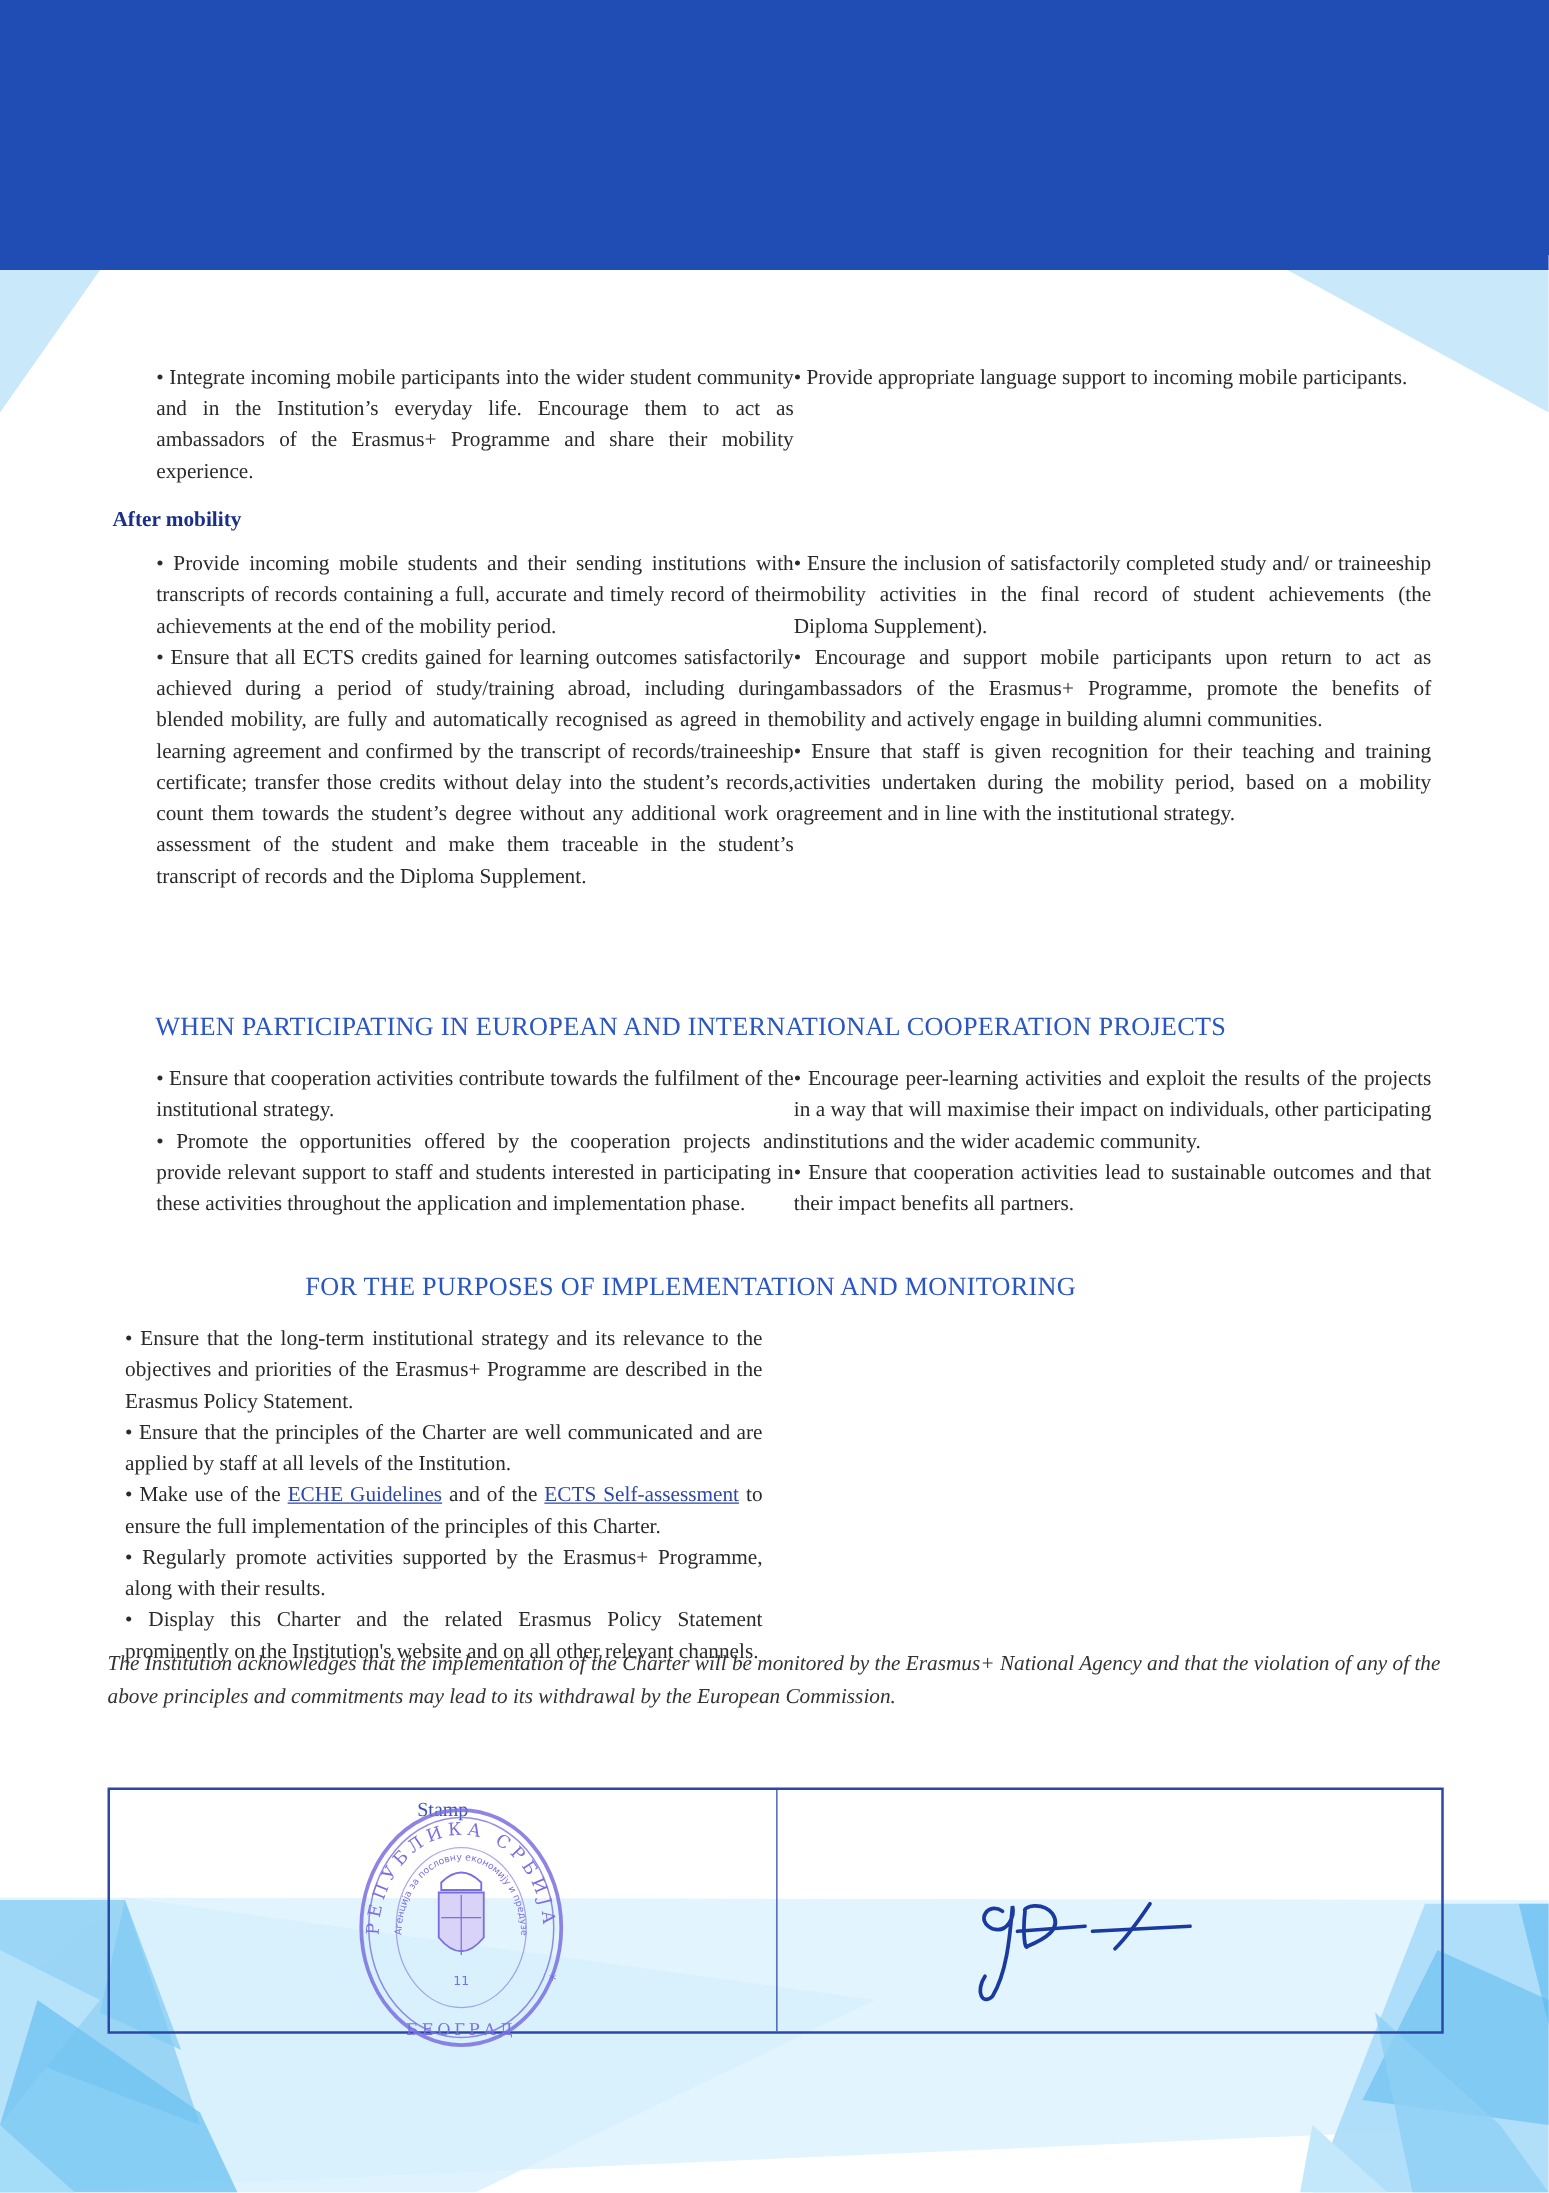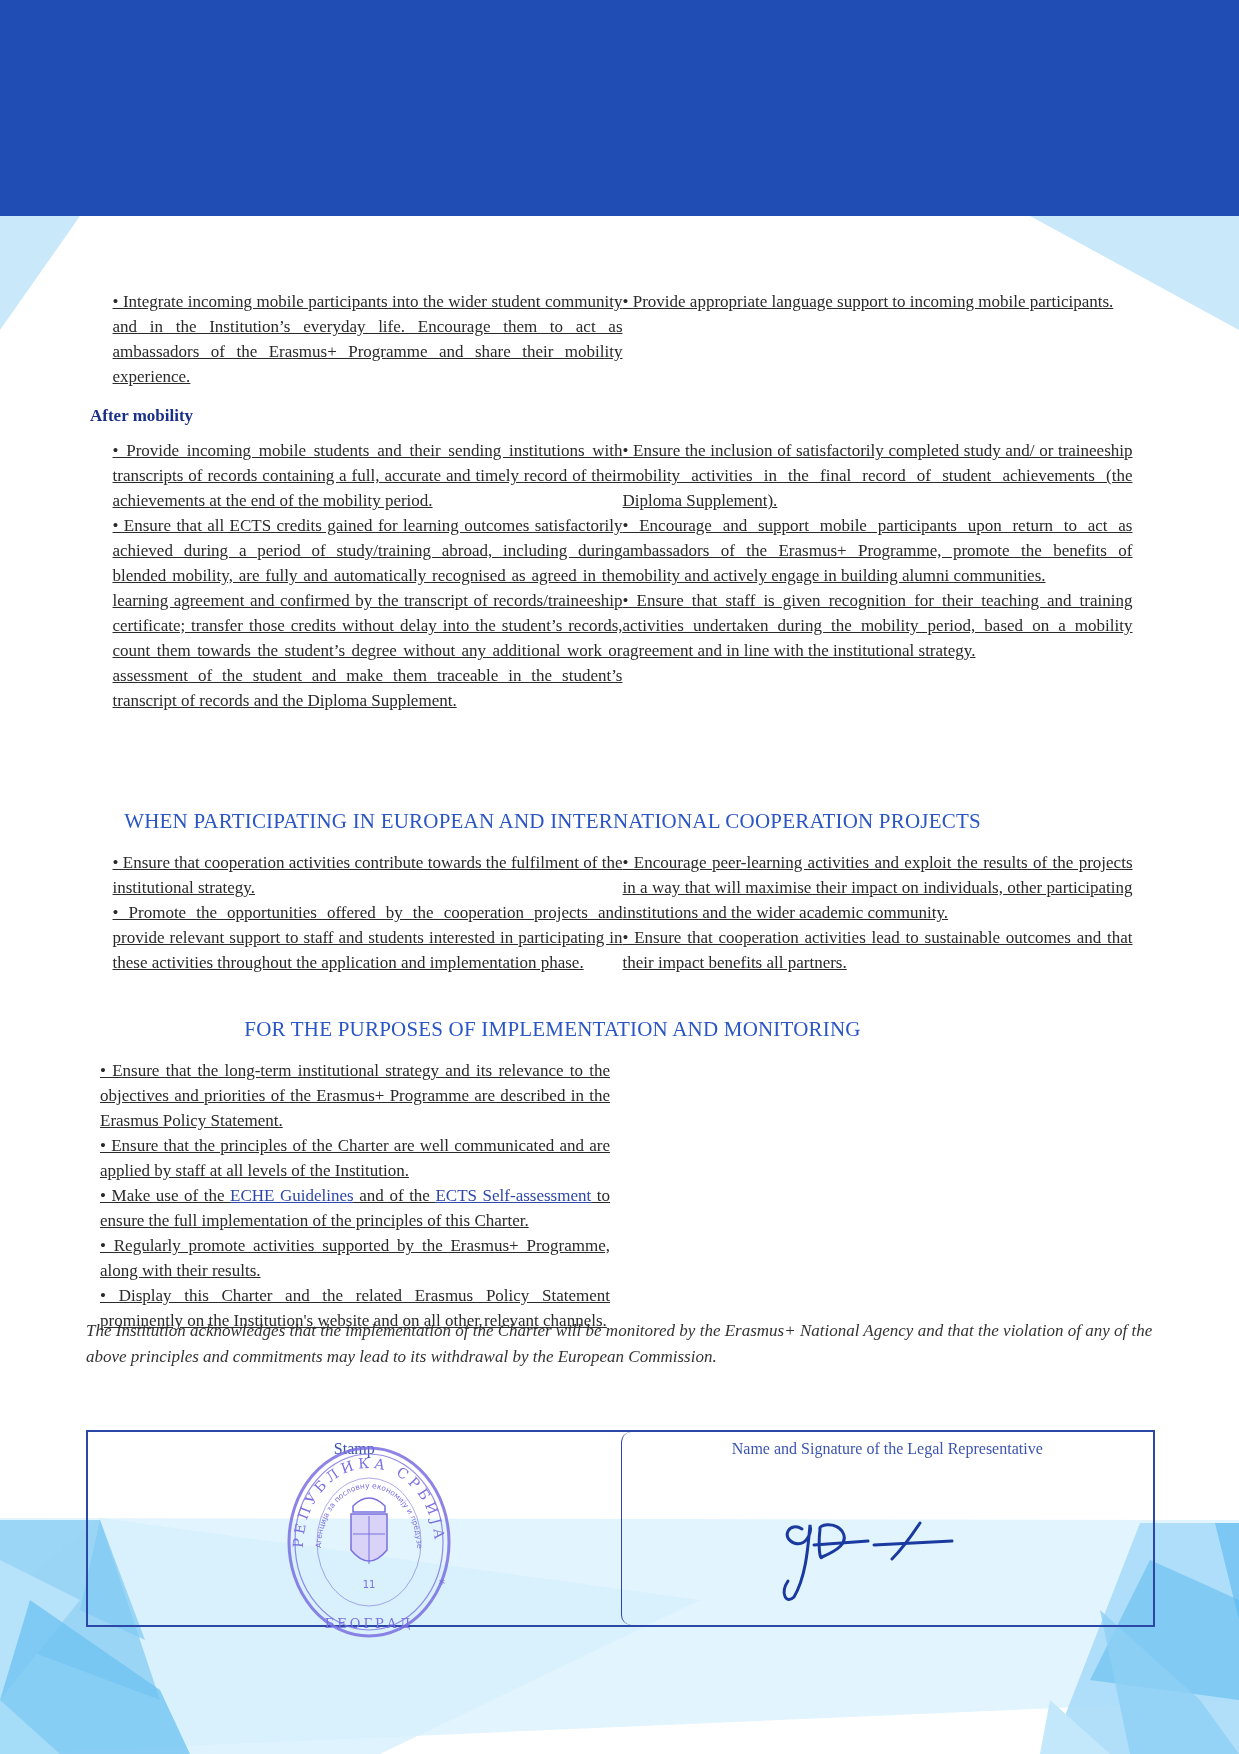--- a/index.html
+++ b/index.html
@@ -8,21 +8,21 @@
     background: #ffffff;
     font-family: "Liberation Serif", "DejaVu Serif", serif;
     color: #2a2a2a;
   }
   .bg-layer { position: absolute; left: 0; top: 0; width: 1239px; height: 1754px; z-index: 0; }
   .header-band {
     position: absolute; left: 0; top: 0; width: 1239px; height: 216px;
     background: #1f4db3; z-index: 1;
   }
   .content { position: absolute; left: 0; top: 0; width: 1239px; z-index: 2; }
-  .cols { position: absolute; left: 100px; width: 1045px; display: flex; justify-content: center; text-decoration: underline; }
+  .cols { position: absolute; left: 100px; width: 1045px; display: flex; justify-content: flex-end; }
   .col { width: 510px; }
   p.item {
     margin: 0; font-size: 17px; line-height: 25px; text-align: justify;
   }
   .sub-heading {
     position: absolute; left: 90px; font-weight: bold; font-size: 17px;
     color: #1a2f8a; font-family: "Liberation Serif", serif;
   }
   .section-title {
     position: absolute; left: 0; width: 1105px; text-align: center;
@@ -30,21 +30,21 @@
   }
   a.link { color: #2d47a8; text-decoration: underline; }
   .disclaimer {
     position: absolute; left: 86px; width: 1070px; font-style: italic;
     font-size: 17px; line-height: 26px; color: #333;
   }
   .sig-table {
     position: absolute; left: 86px; top: 1430px; width: 1069px; height: 197px;
     border: 2px solid #2c48a6; display: flex; box-sizing: border-box;
   }
-  .sig-cell { position: relative; width: 50%; height: 100%; box-sizing: border-box; border-radius: 10px; }
+  .sig-cell { position: relative; width: 50%; height: 100%; box-sizing: border-box; }
   .sig-cell + .sig-cell { border-left: 1px solid #2c48a6; }
   .sig-label {
     position: absolute; top: 8px; left: 0; width: 100%; text-align: center;
     font-size: 16px; color: #3b54b0;
   }
   .stamp { position: absolute; left: 195px; top: 6px; width: 172px; height: 202px; }
   .signature { position: absolute; left: 150px; top: 65px; width: 210px; height: 105px; }
 </style>
 </head>
 <body>
@@ -141,21 +141,20 @@
         <path d="M70,68 Q86,52 102,68 L102,74 L70,74 Z" fill="none" stroke="#7a6fe0" stroke-width="1.5"></path>
         <path d="M68,76 L104,76 L104,112 Q86,134 68,112 Z" fill="#d8d3f7" stroke="#7a6fe0" stroke-width="1.5"></path>
         <line x1="86" y1="78" x2="86" y2="126" stroke="#7a6fe0" stroke-width="1"></line>
         <line x1="70" y1="96" x2="102" y2="96" stroke="#7a6fe0" stroke-width="1"></line>
         <text x="86" y="150" text-anchor="middle" font-family="DejaVu Sans, sans-serif" font-size="10" fill="#7a6fe0">11</text>
         <text x="86" y="190" text-anchor="middle" font-family="DejaVu Serif, serif" font-size="13" fill="#7a6fe0" letter-spacing="3">БЕОГРАД</text>
         <text x="156" y="150" font-family="DejaVu Sans, sans-serif" font-size="12" fill="#7a6fe0">*</text>
       </svg>
     </div>
     <div class="sig-cell">
-      <div class="sig-label">Name and Signature of the Legal Representative</div>
       <svg class="signature" viewBox="0 0 210 105" xmlns="http://www.w3.org/2000/svg">
         <path d="M30,32 C18,24 8,40 22,46 C34,50 40,36 38,28 C36,50 34,80 22,100 C14,108 8,96 16,84" fill="none" stroke="#1a3aa0" stroke-width="3" stroke-linecap="round"></path>
         <path d="M48,32 C46,50 48,64 50,60 C64,54 78,46 70,34 C62,24 46,28 48,32" fill="none" stroke="#1a3aa0" stroke-width="3" stroke-linecap="round"></path>
         <path d="M42,48 L96,44" fill="none" stroke="#1a3aa0" stroke-width="3" stroke-linecap="round"></path>
         <path d="M102,48 L180,44" fill="none" stroke="#1a3aa0" stroke-width="3" stroke-linecap="round"></path>
         <path d="M148,26 C140,38 130,52 120,62" fill="none" stroke="#1a3aa0" stroke-width="3" stroke-linecap="round"></path>
       </svg>
     </div>
   </div>
 </div>

